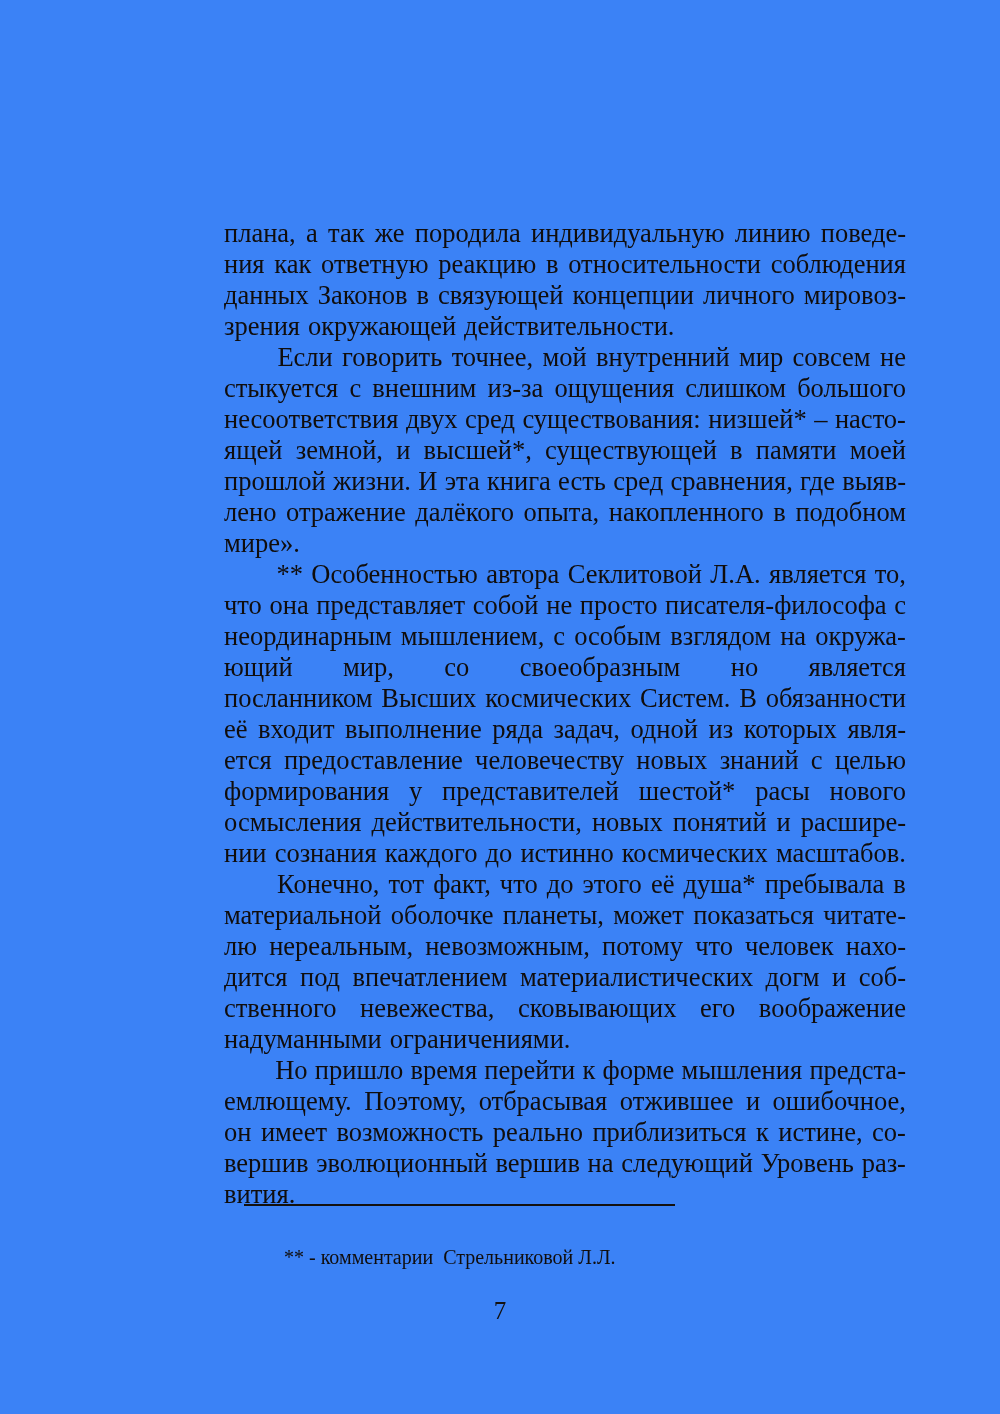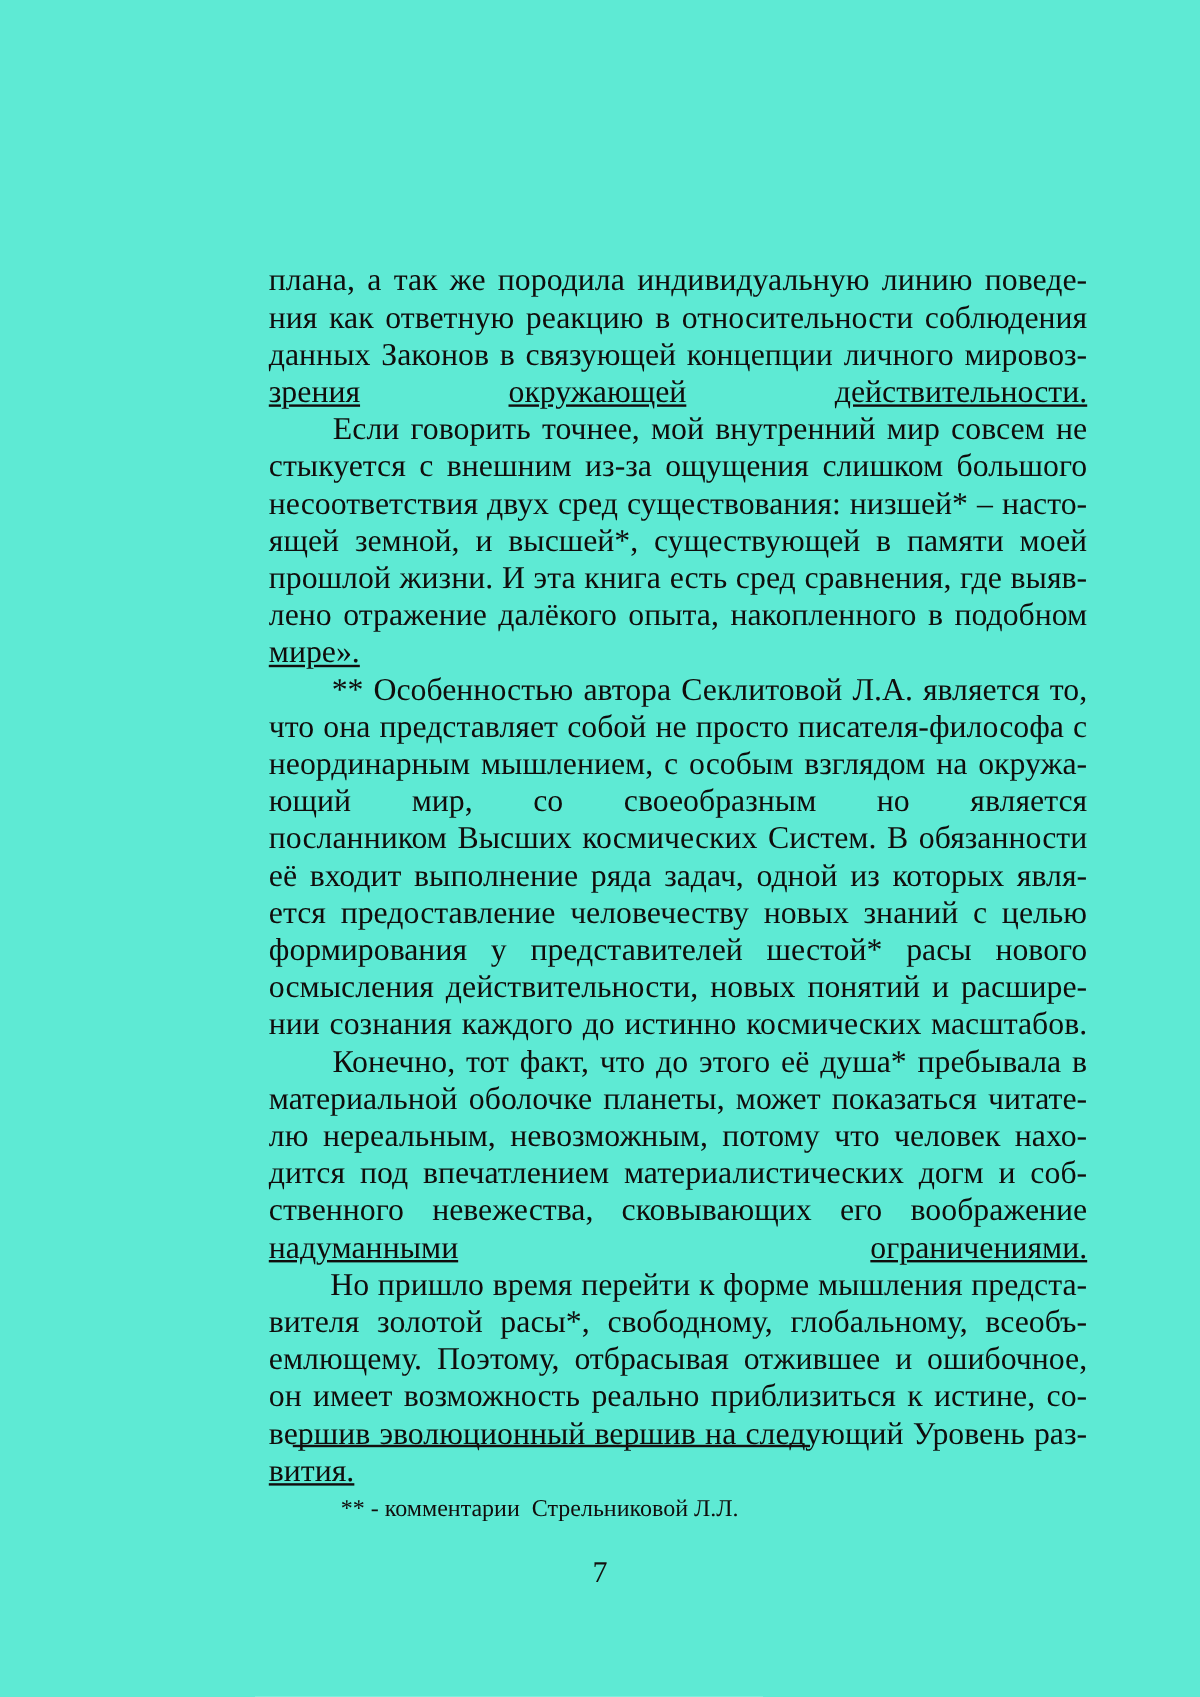--- a/index.html
+++ b/index.html
@@ -13,21 +13,21 @@
     position: relative;
     overflow: hidden;
     font-family: "Liberation Serif", "DejaVu Serif", serif;
     color: #100d0c;
     -webkit-font-smoothing: antialiased;
   }
 
   .page {
     position: absolute;
     inset: 0;
-    background: #5eead4;
+    background: #3b82f6;
   }
 
   .text-block {
     position: absolute;
     left: 224px;
     top: 218px;
     width: 682px;
   }
 
   
@@ -37,22 +37,21 @@
     line-height: 31px;
     white-space: pre;
     color: #100d0c;
   }
   
   .ln.j {
     justify-content: space-between;
   }
   
   .ln.last {
-    justify-content: space-between;
-    text-decoration: underline;
+    justify-content: flex-start;
   }
   .ln.last > .w + .w {
     margin-left: 0.30em;
   }
   .ln .w {
     display: inline-block;
   }
   
   .indent {
     display: inline-block;
@@ -126,21 +125,20 @@
       <div class="ln j"><span class="w">формирования</span><span class="w">у</span><span class="w">представителей</span><span class="w">шестой*</span><span class="w">расы</span><span class="w">нового</span></div>
       <div class="ln j"><span class="w">осмысления</span><span class="w">действительности,</span><span class="w">новых</span><span class="w">понятий</span><span class="w">и</span><span class="w">расшире-</span></div>
       <div class="ln j"><span class="w">нии</span><span class="w">сознания</span><span class="w">каждого</span><span class="w">до</span><span class="w">истинно</span><span class="w">космических</span><span class="w">масштабов.</span></div>
       <div class="ln j"><span class="indent"></span><span class="w">Конечно,</span><span class="w">тот</span><span class="w">факт,</span><span class="w">что</span><span class="w">до</span><span class="w">этого</span><span class="w">её</span><span class="w">душа*</span><span class="w">пребывала</span><span class="w">в</span></div>
       <div class="ln j"><span class="w">материальной</span><span class="w">оболочке</span><span class="w">планеты,</span><span class="w">может</span><span class="w">показаться</span><span class="w">читате-</span></div>
       <div class="ln j"><span class="w">лю</span><span class="w">нереальным,</span><span class="w">невозможным,</span><span class="w">потому</span><span class="w">что</span><span class="w">человек</span><span class="w">нахо-</span></div>
       <div class="ln j"><span class="w">дится</span><span class="w">под</span><span class="w">впечатлением</span><span class="w">материалистических</span><span class="w">догм</span><span class="w">и</span><span class="w">соб-</span></div>
       <div class="ln j"><span class="w">ственного</span><span class="w">невежества,</span><span class="w">сковывающих</span><span class="w">его</span><span class="w">воображение</span></div>
       <div class="ln last"><span class="w">надуманными</span><span class="w">ограничениями.</span></div>
       <div class="ln j"><span class="indent"></span><span class="w">Но</span><span class="w">пришло</span><span class="w">время</span><span class="w">перейти</span><span class="w">к</span><span class="w">форме</span><span class="w">мышления</span><span class="w">предста-</span></div>
-      <div class="ln j"><span class="w">вителя</span><span class="w">золотой</span><span class="w">расы*,</span><span class="w">свободному,</span><span class="w">глобальному,</span><span class="w">всеобъ-</span></div>
       <div class="ln j"><span class="w">емлющему.</span><span class="w">Поэтому,</span><span class="w">отбрасывая</span><span class="w">отжившее</span><span class="w">и</span><span class="w">ошибочное,</span></div>
       <div class="ln j"><span class="w">он</span><span class="w">имеет</span><span class="w">возможность</span><span class="w">реально</span><span class="w">приблизиться</span><span class="w">к</span><span class="w">истине,</span><span class="w">со-</span></div>
       <div class="ln j"><span class="w">вершив</span><span class="w">эволюционный</span><span class="w">вершив</span><span class="w">на</span><span class="w">следующий</span><span class="w">Уровень</span><span class="w">раз-</span></div>
       <div class="ln last"><span class="w">вития.</span></div>
     </div>
 
   <div class="footnote-rule"></div>
 
   <div class="footnote">
     <span class="fn-indent"></span><span>**</span> <span>-</span> <span>комментарии</span><span class="gap"></span><span>Стрельниковой Л.Л.</span>

